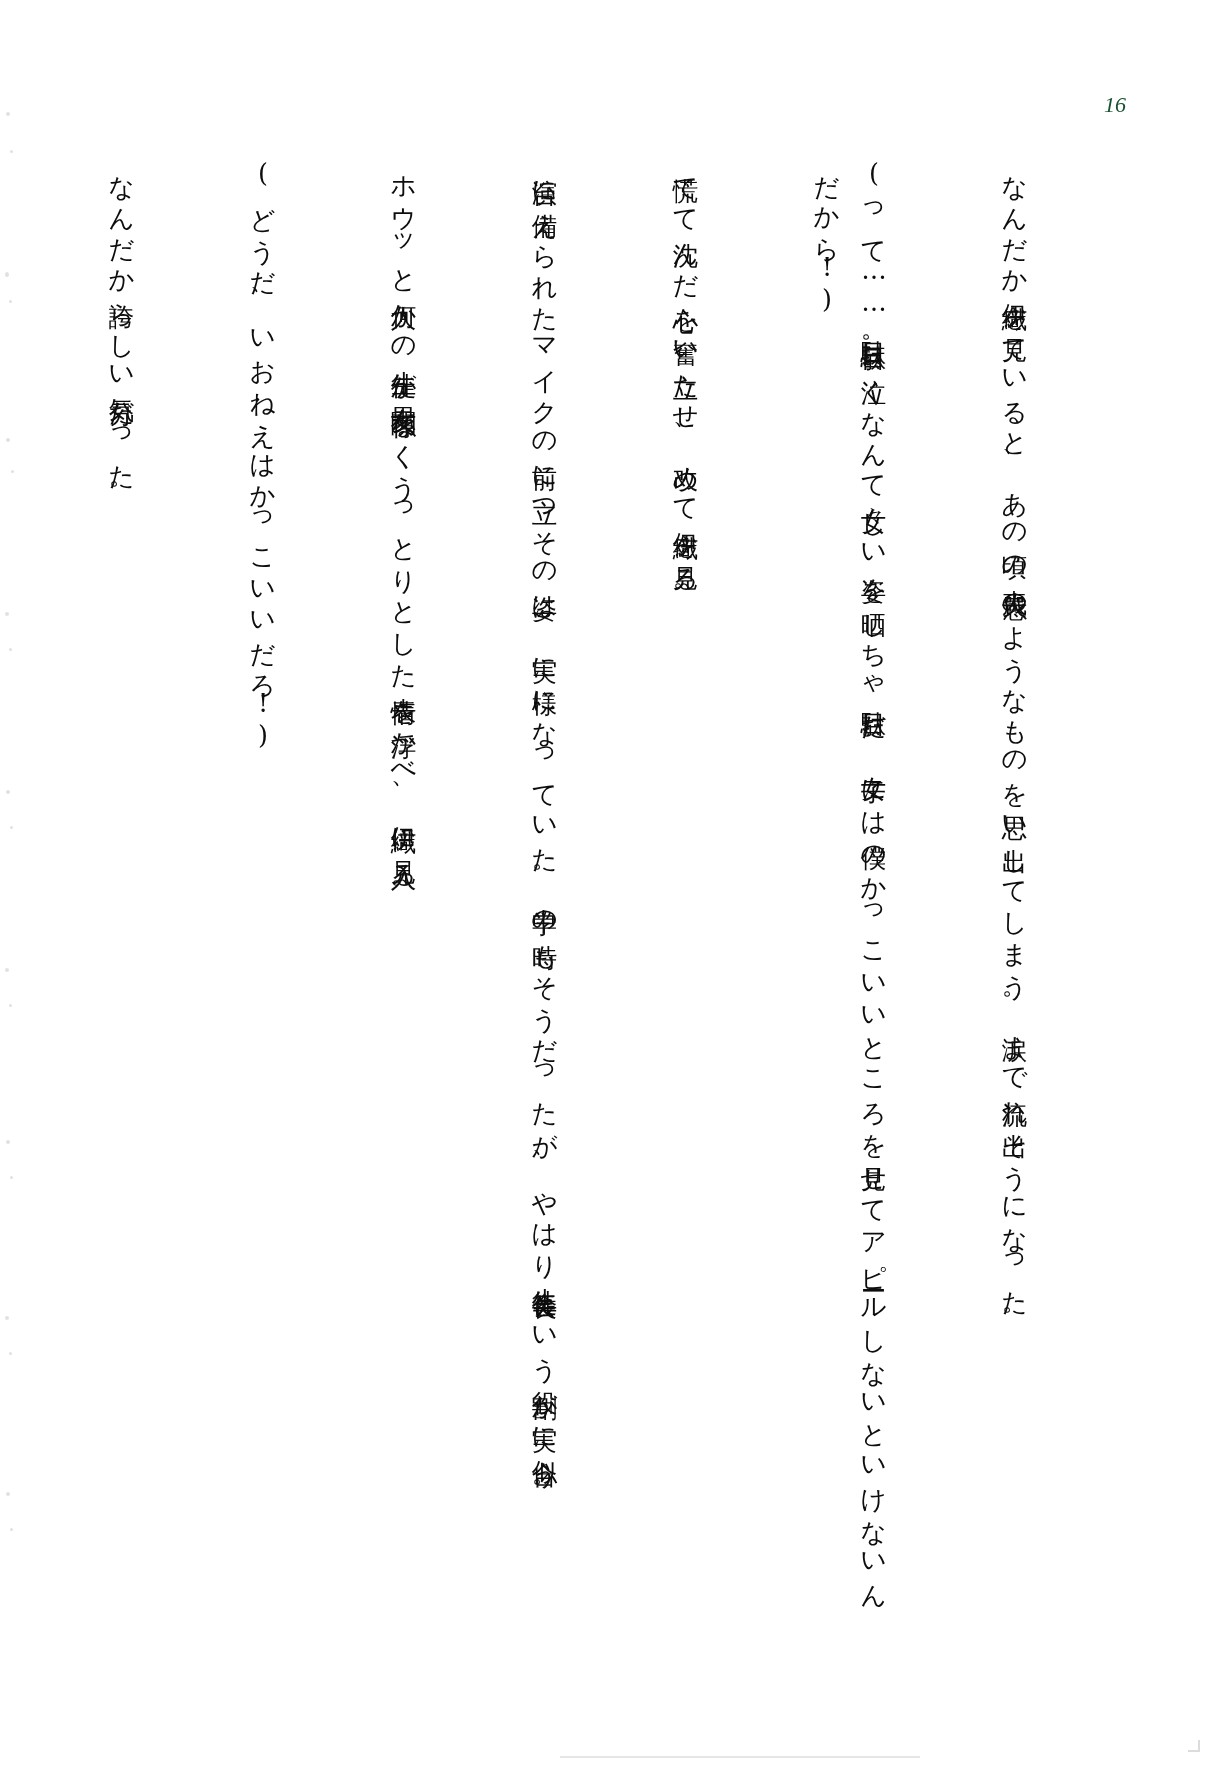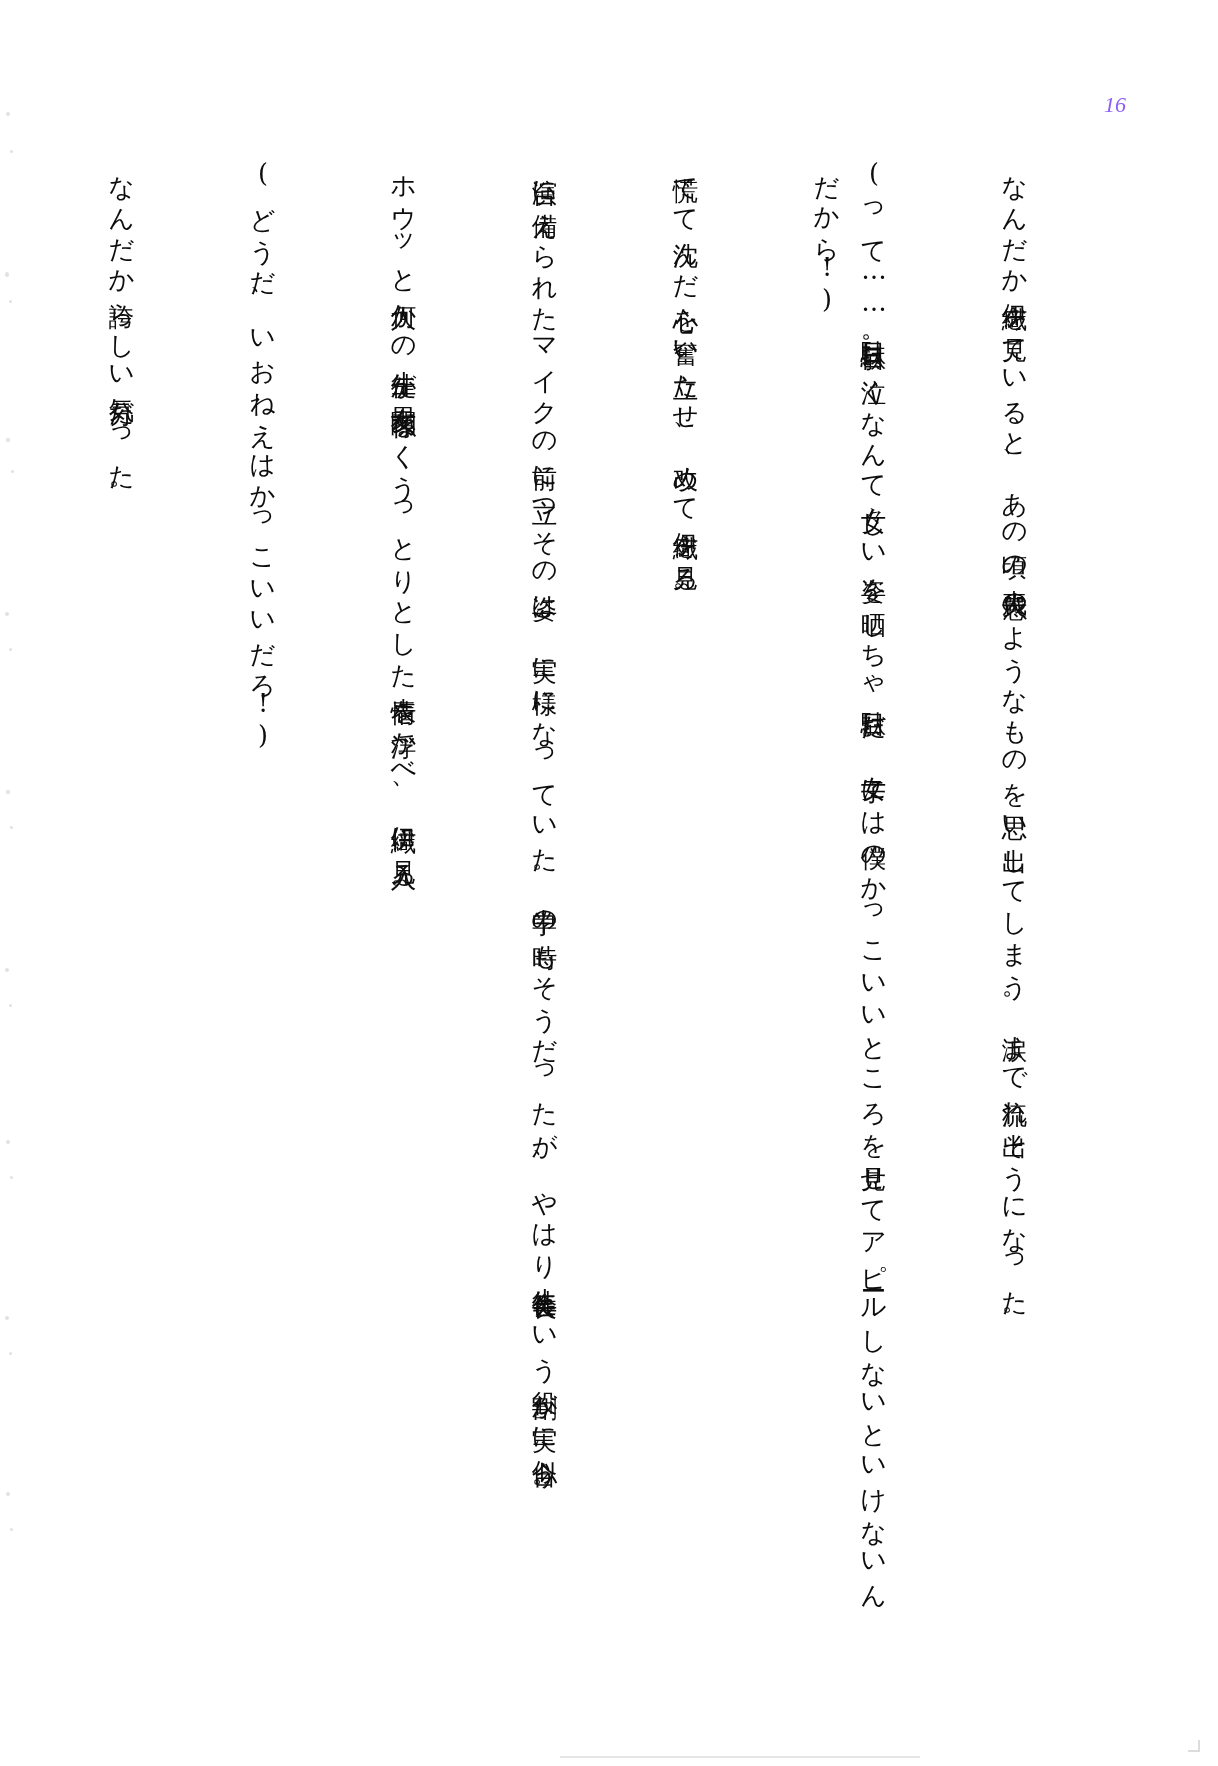--- a/index.html
+++ b/index.html
@@ -36,21 +36,21 @@
     border-radius: 50%;
     opacity: .55;
   }
   .page-number {
     position: absolute;
     top: 92px;
     right: 92px;
     font-size: 22px;
     font-style: italic;
     font-family: "Liberation Serif", "DejaVu Serif", serif;
-    color: #8b5cf6;
+    color: #14532d;
     letter-spacing: 0;
   }
   .body-text {
     position: absolute;
     top: 158px;
     right: 86px;
     left: 120px;
     height: 1440px;
     writing-mode: vertical-rl;
     text-orientation: upright;

